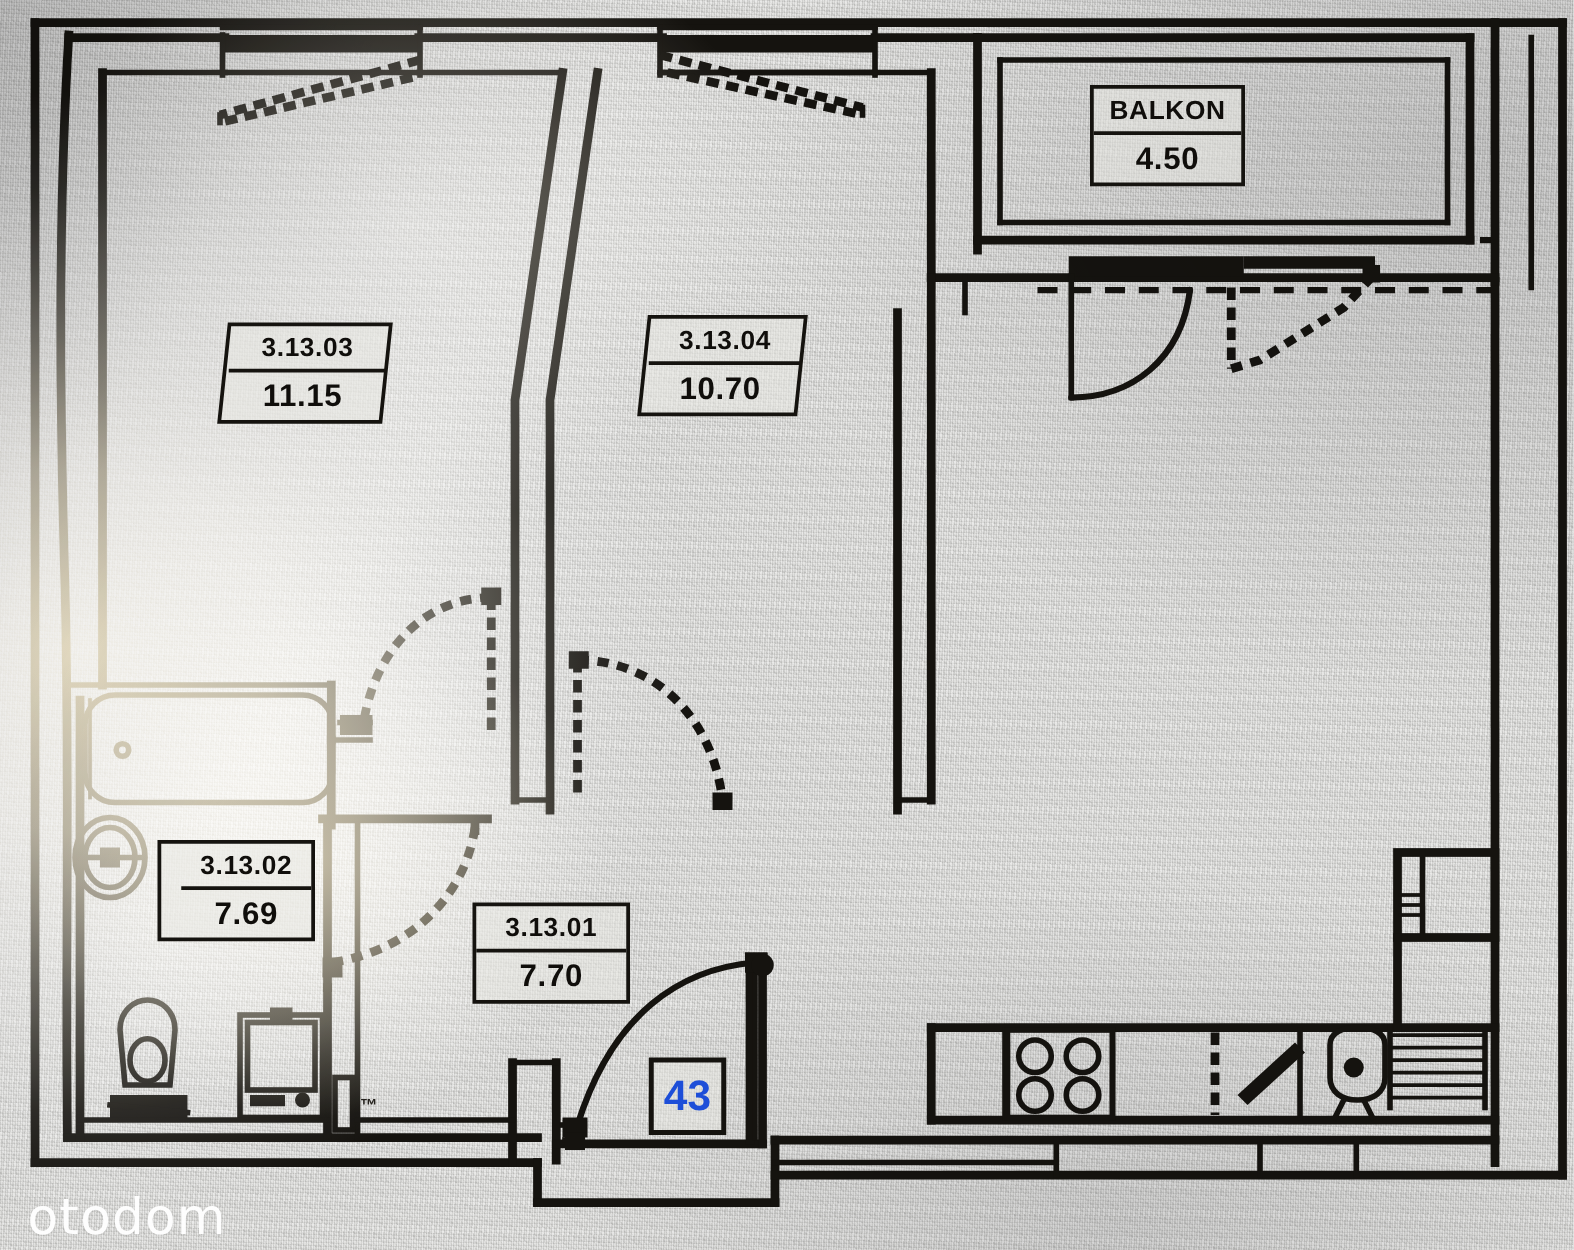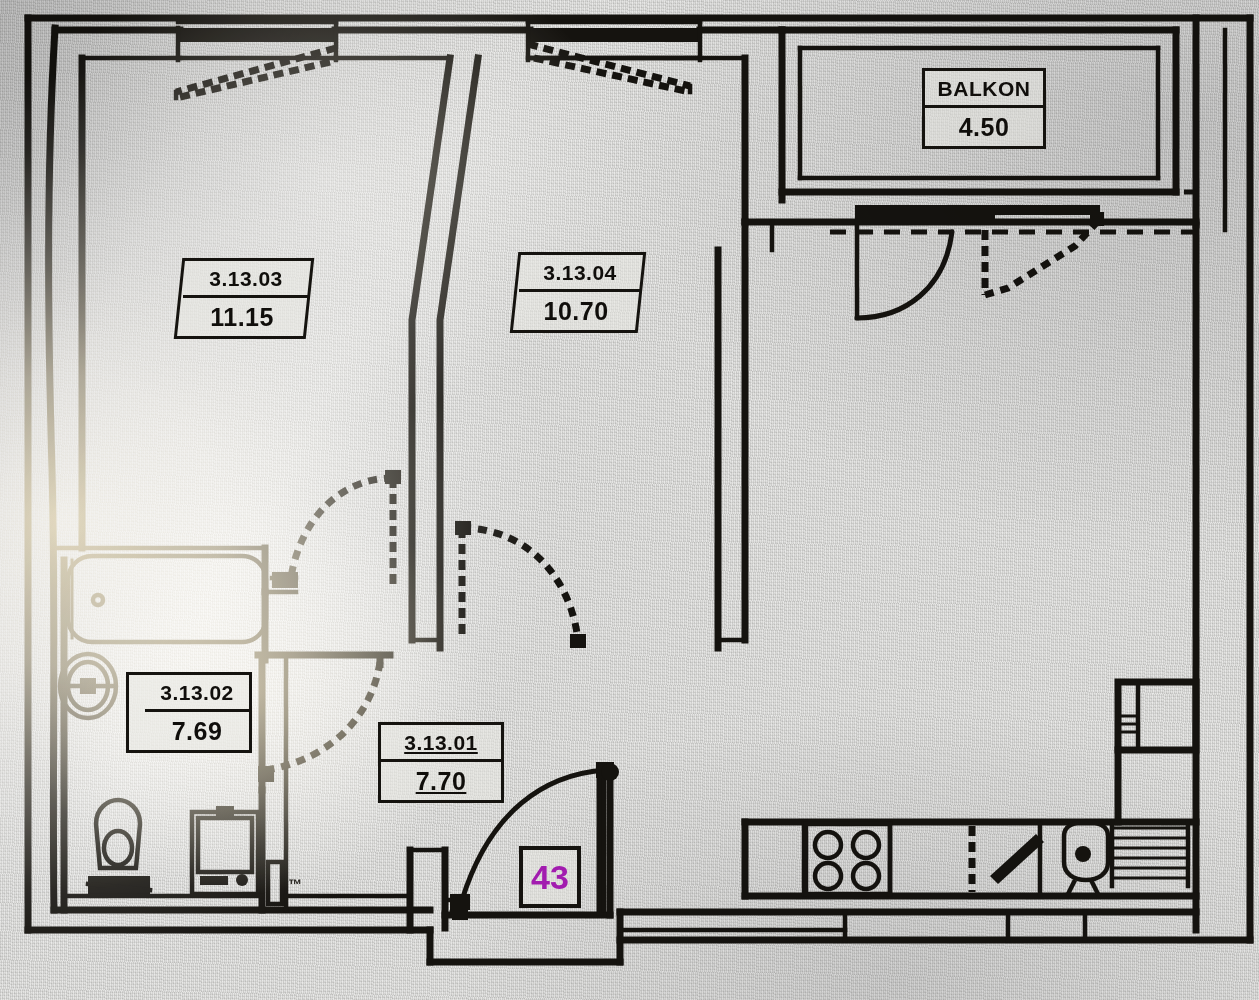--- a/index.html
+++ b/index.html
@@ -59,21 +59,21 @@
     padding:7px 10px 6px;
     font-size:25px;
   }
   .room-label.skewed{transform:skewX(-6deg);}
   .room-label.skewed .rl-code,
   .room-label.skewed .rl-area{transform:skewX(6deg);}
   #apt-number-badge{
     position:absolute;
     border:4px solid #15130f;
     background:rgba(232,231,226,.5);
-    color:#a21caf;
+    color:#1d4ed8;
     font-size:34px;font-weight:700;
     display:flex;align-items:center;justify-content:center;
     box-sizing:border-box;
   }
   #tm-mark{
     position:absolute;
     color:#24211c;
     font-size:14px;font-weight:700;
     letter-spacing:.5px;
   }
@@ -351,34 +351,35 @@
   <div class="room-label skewed" id="lbl-3-13-03" style="left:178px;top:258px;width:132px;">
     <div class="rl-code">3.13.03</div>
     <div class="rl-area">11.15</div>
   </div>
 
   <div class="room-label skewed" id="lbl-3-13-04" style="left:514px;top:252px;width:128px;">
     <div class="rl-code">3.13.04</div>
     <div class="rl-area">10.70</div>
   </div>
 
-  <div class="room-label" id="lbl-balkon" style="left:922px;top:68px;width:124px;">
+  <div class="room-label" id="lbl-balkon" style="left:872px;top:68px;width:124px;">
     <div class="rl-code">BALKON</div>
     <div class="rl-area">4.50</div>
   </div>
 
 
   <div class="room-label" id="lbl-3-13-02" style="left:126px;top:672px;width:126px;padding-left:16px;">
     <div class="rl-code">3.13.02</div>
     <div class="rl-area">7.69</div>
   </div>
 
-  <div class="room-label" id="lbl-3-13-01" style="left:378px;top:722px;width:126px;text-decoration:underline;">
+  <div class="room-label" id="lbl-3-13-01" style="left:378px;top:722px;width:126px;">
     <div class="rl-code">3.13.01</div>
     <div class="rl-area">7.70</div>
   </div>
 
   <div id="apt-number-badge" style="left:519px;top:846px;width:62px;height:62px;">43</div>
 
   <div id="tm-mark" style="left:288px;top:876px;">™</div>
 
+  <div id="watermark">otodom</div>
 
 </div>
 
 </body></html>

